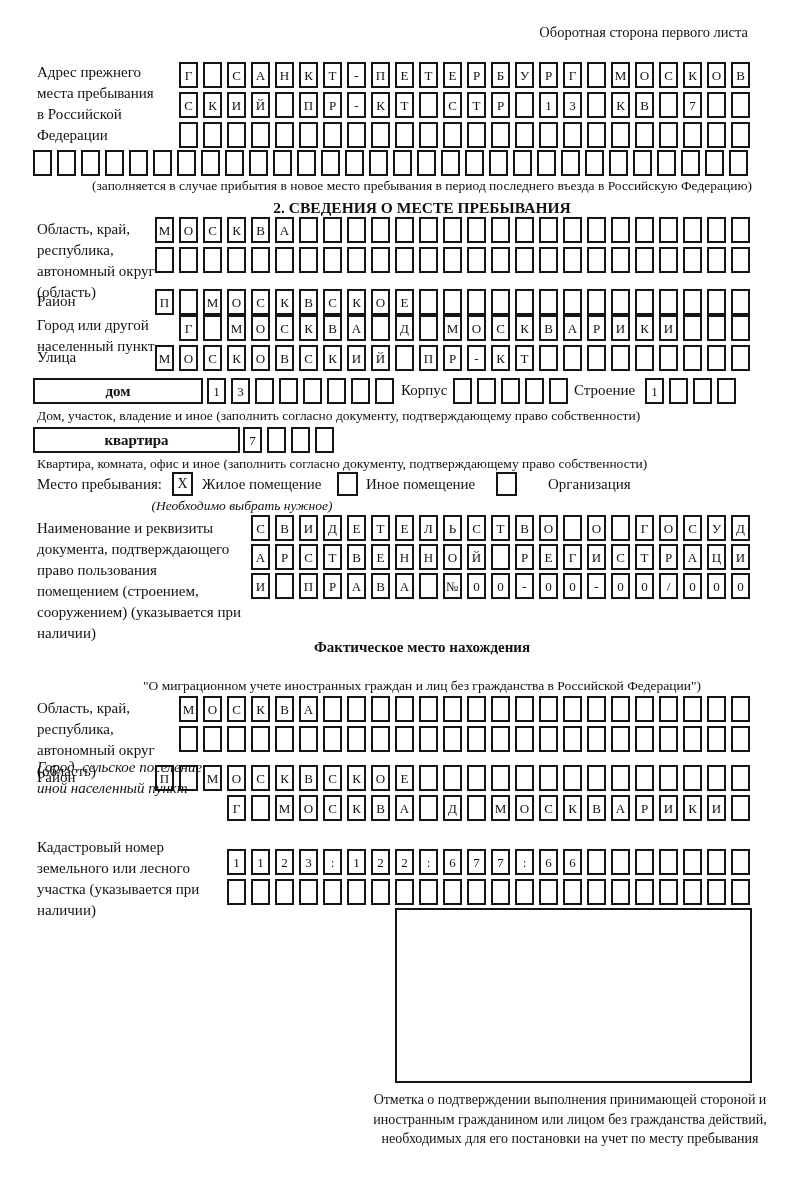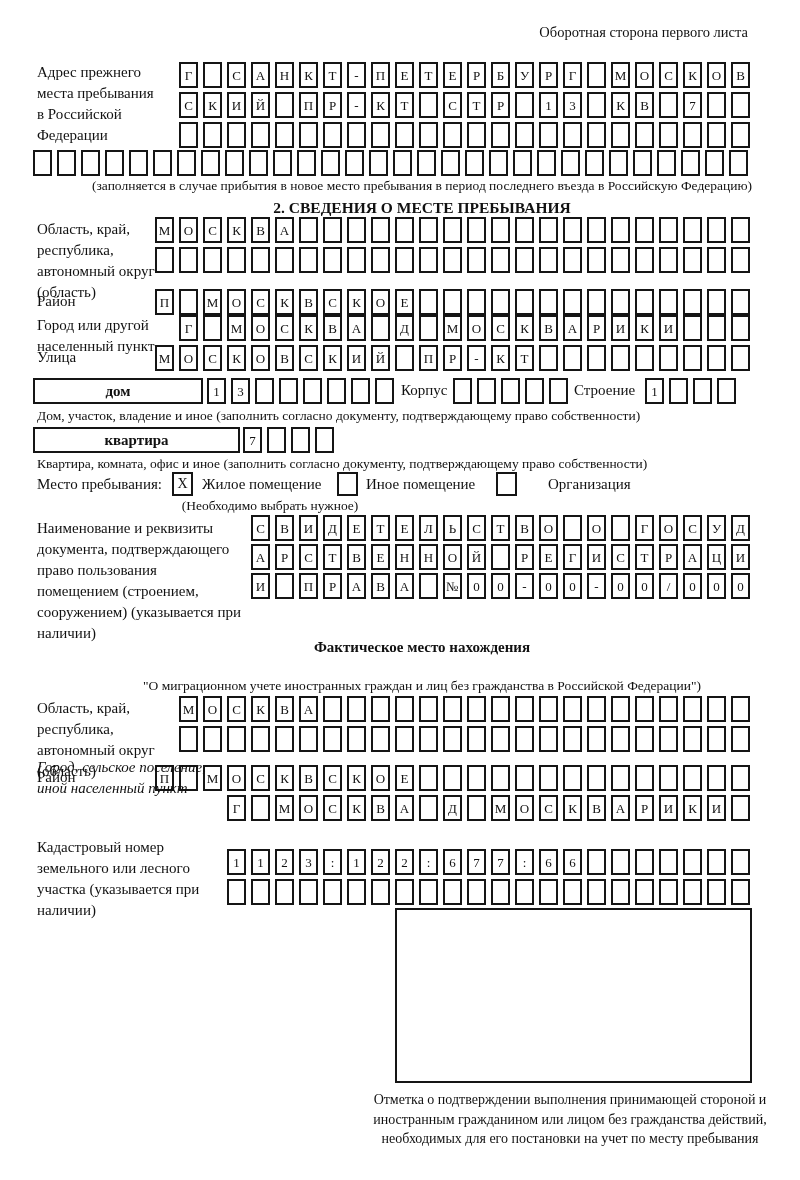--- a/index.html
+++ b/index.html
@@ -319,21 +319,21 @@
     </div>
   <div class="cap" style="left:37px;top:456px;">Квартира, комната, офис и иное (заполнить согласно документу, подтверждающему право собственности)</div>
 
   <div class="lbl" style="left:37px;top:474px;">Место пребывания:</div>
   <div class="chk" style="left:172px;top:472px;">X</div>
   <div class="lbl" style="left:202px;top:474px;">Жилое помещение</div>
   <div class="chk" style="left:337px;top:472px;"></div>
   <div class="lbl" style="left:366px;top:474px;">Иное помещение</div>
   <div class="chk" style="left:496px;top:472px;"></div>
   <div class="lbl" style="left:548px;top:474px;">Организация</div>
-  <div class="cap" style="left:140px;top:498px;width:260px;text-align:center;">(Необходимо выбрать нужное)</div>
+  <div class="cap" style="left:112px;top:498px;width:260px;text-align:center;font-style:italic;">(Необходимо выбрать нужное)</div>
 
   <div class="lbl" style="left:37px;top:518px;width:205px;">Наименование и реквизиты документа, подтверждающего право пользования помещением (строением, сооружением) (указывается при наличии)</div>
   <div class="boxrow" style="left:251px;top:515px;">
       <span class="cell">С</span>
       <span class="cell">В</span>
       <span class="cell">И</span>
       <span class="cell">Д</span>
       <span class="cell">Е</span>
       <span class="cell">Т</span>
       <span class="cell">Е</span>

